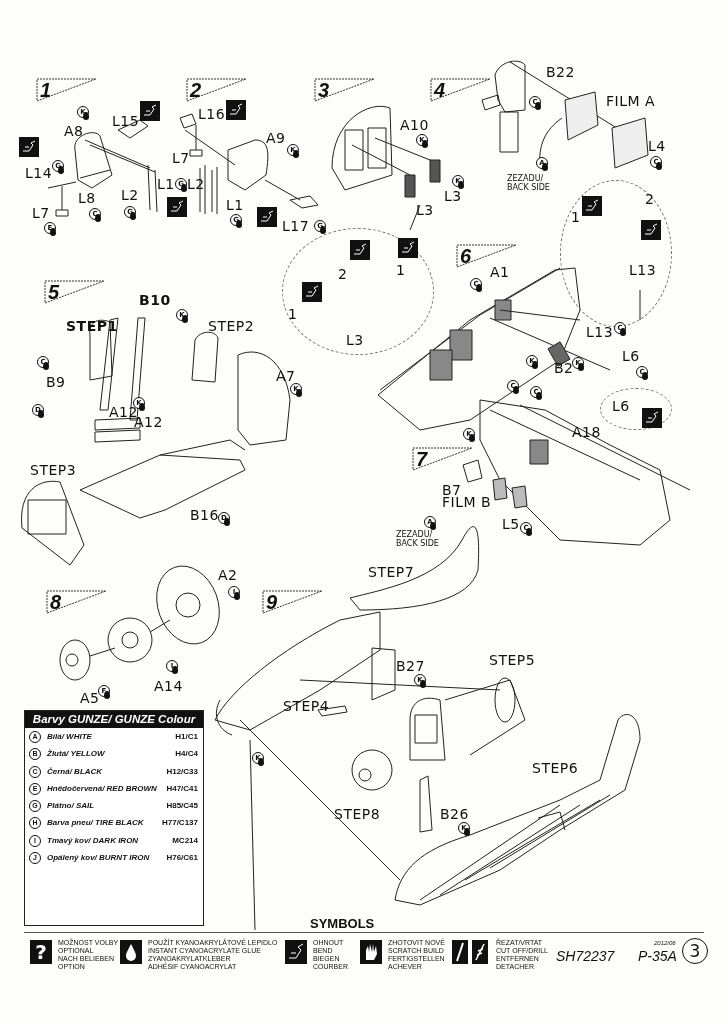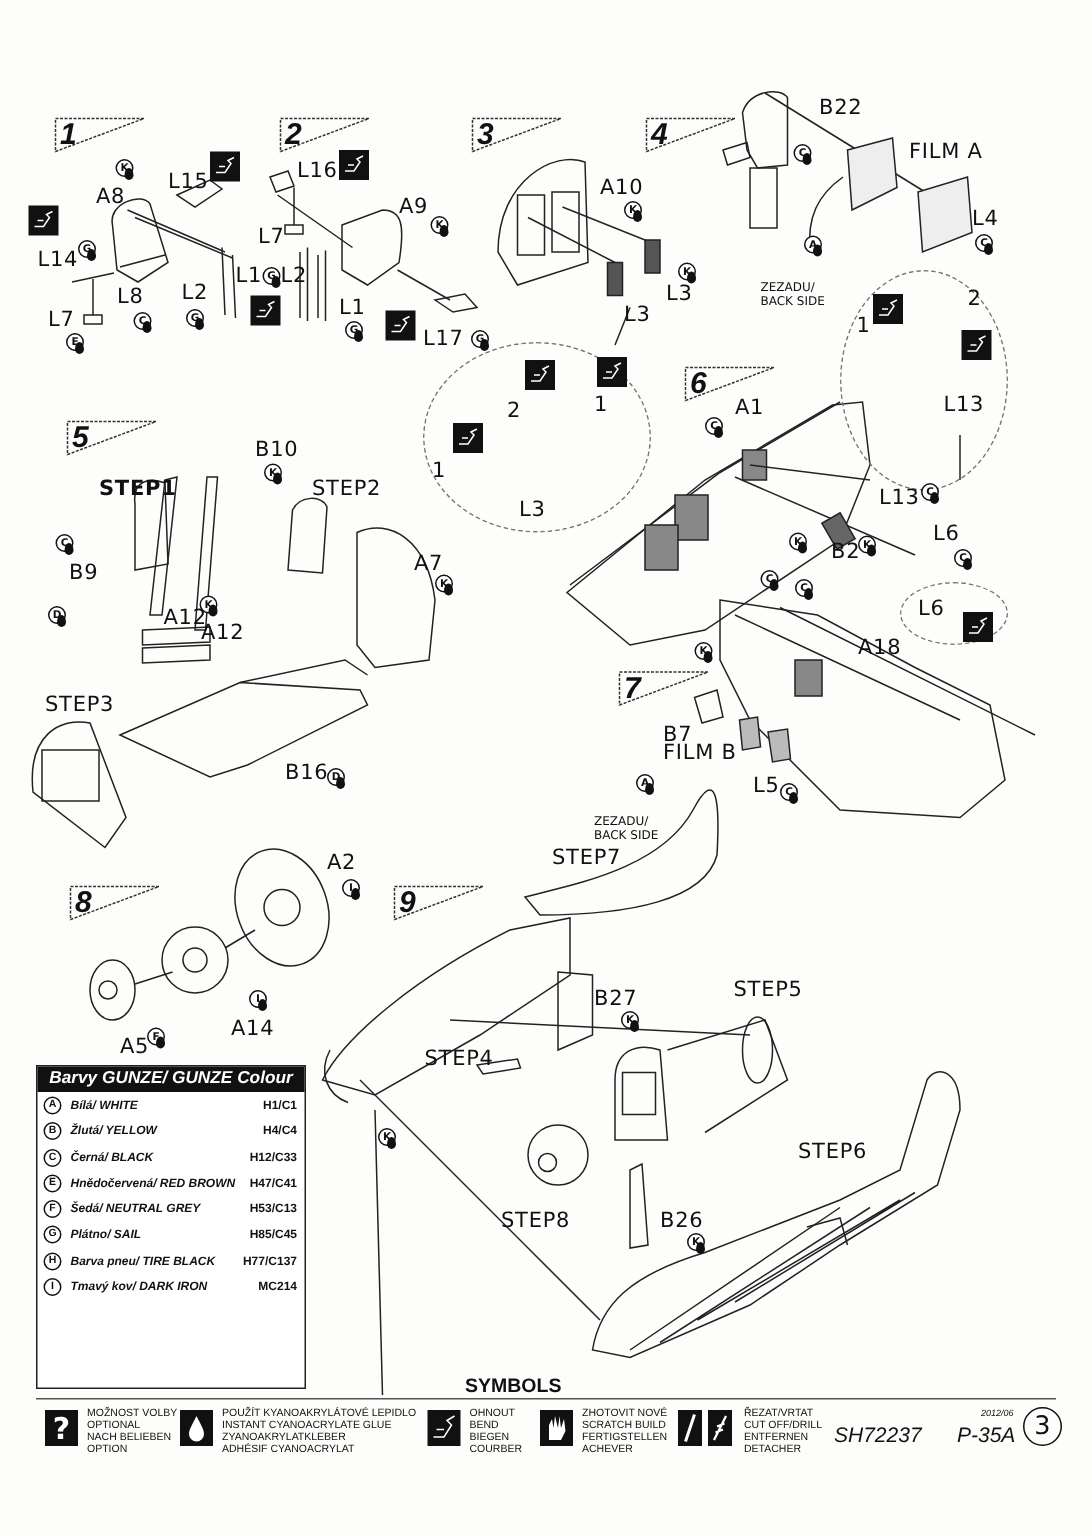--- a/index.html
+++ b/index.html
@@ -1,19 +1,19 @@
 <!DOCTYPE html>
 <html><head>
 <meta charset="utf-8">
 <style>
   html,body{margin:0;padding:0;background:#fdfdfb;}
   body{width:728px;height:1024px;position:relative;overflow:hidden;font-family:"DejaVu Sans",sans-serif;color:#111;}
   .abs{position:absolute;}
   .lbl{position:absolute;font-family:"DejaVu Sans",sans-serif;font-size:14px;color:#111;letter-spacing:0.5px;white-space:nowrap;}
-  .lbl.sm{font-size:8px;letter-spacing:0;line-height:9px;margin-top:13px;}
+  .lbl.sm{font-size:8px;letter-spacing:0;line-height:9px;}
   .step-flag{position:absolute;width:62px;height:24px;}
   .step-flag svg{position:absolute;left:0;top:0;}
   .step-flag span{position:absolute;left:4px;top:1px;font-family:"Liberation Sans",sans-serif;font-weight:bold;font-style:italic;font-size:20px;line-height:22px;}
   .paint{position:absolute;width:13px;height:16px;}
   .paint .c{position:absolute;left:0;top:0;width:10px;height:10px;border:1px solid #111;border-radius:50%;background:#fff;font-size:7px;line-height:10px;text-align:center;font-weight:bold;}
   .paint .d{position:absolute;left:6px;top:6px;width:6px;height:8px;background:#111;border-radius:50% 50% 50% 50%/60% 60% 40% 40%;}
   .bend{position:absolute;width:20px;height:20px;background:#111;}
   .bend svg{position:absolute;left:2px;top:2px;}
   .callout{position:absolute;border:1px dashed #777;border-radius:50%;}
   
@@ -269,21 +269,21 @@
 <div class="lbl" style="left:400px;top:117px;">A10</div>
 <div class="lbl" style="left:444px;top:188px;">L3</div>
 <div class="lbl" style="left:416px;top:202px;">L3</div>
 
 <div class="lbl" style="left:546px;top:64px;">B22</div>
 <div class="lbl" style="left:572px;top:93px;margin-left:34px;">FILM A</div>
 <div class="lbl" style="left:648px;top:138px;">L4</div>
 <div class="lbl sm" style="left:507px;top:174px;"><span>ZEZADU/</span><br><span>BACK SIDE</span></div>
 
 <div class="lbl" style="left:66px;top:318px;font-weight:bold;">STEP1</div>
-<div class="lbl" style="left:170px;top:292px;">B10</div>
+<div class="lbl" style="left:139px;top:292px;font-weight:bold;">B10</div>
 <div class="lbl" style="left:208px;top:318px;">STEP2</div>
 <div class="lbl" style="left:46px;top:374px;">B9</div>
 <div class="lbl" style="left:276px;top:368px;">A7</div>
 <div class="lbl" style="left:109px;top:404px;">A12</div>
 <div class="lbl" style="left:134px;top:414px;">A12</div>
 <div class="lbl" style="left:30px;top:462px;">STEP3</div>
 <div class="lbl" style="left:190px;top:507px;">B16</div>
 
 <div class="lbl" style="left:490px;top:264px;">A1</div>
 <div class="lbl" style="left:629px;top:262px;">L13</div>
@@ -478,38 +478,38 @@
       <span class="let">C</span>
       <span class="name">Černá/ BLACK</span>
       <span class="code">H12/C33</span>
     </div>
   <div class="row">
       <span class="let">E</span>
       <span class="name">Hnědočervená/ RED BROWN</span>
       <span class="code">H47/C41</span>
     </div>
   <div class="row">
-      <span class="let">F</span>
-      <span class="name">Šedá/ NEUTRAL GREY</span>
-      <span class="code">H53/C13</span>
-    </div>
-  <div class="row">
       <span class="let">G</span>
       <span class="name">Plátno/ SAIL</span>
       <span class="code">H85/C45</span>
     </div>
   <div class="row">
       <span class="let">H</span>
       <span class="name">Barva pneu/ TIRE BLACK</span>
       <span class="code">H77/C137</span>
     </div>
   <div class="row">
       <span class="let">I</span>
       <span class="name">Tmavý kov/ DARK IRON</span>
       <span class="code">MC214</span>
+    </div>
+  <div class="row">
+      <span class="let">J</span>
+      <span class="name">Opálený kov/ BURNT IRON</span>
+      <span class="code">H76/C61</span>
     </div>
 </div>
 
 <div class="symhead">SYMBOLS</div>
 <div class="symline"></div>
 
 <div class="sym" style="left:30px;">
   <div class="box">?</div>
   <div class="txt"><span>MOŽNOST VOLBY</span><br><span>OPTIONAL</span><br><span>NACH BELIEBEN</span><br><span>OPTION</span></div>
 </div>

